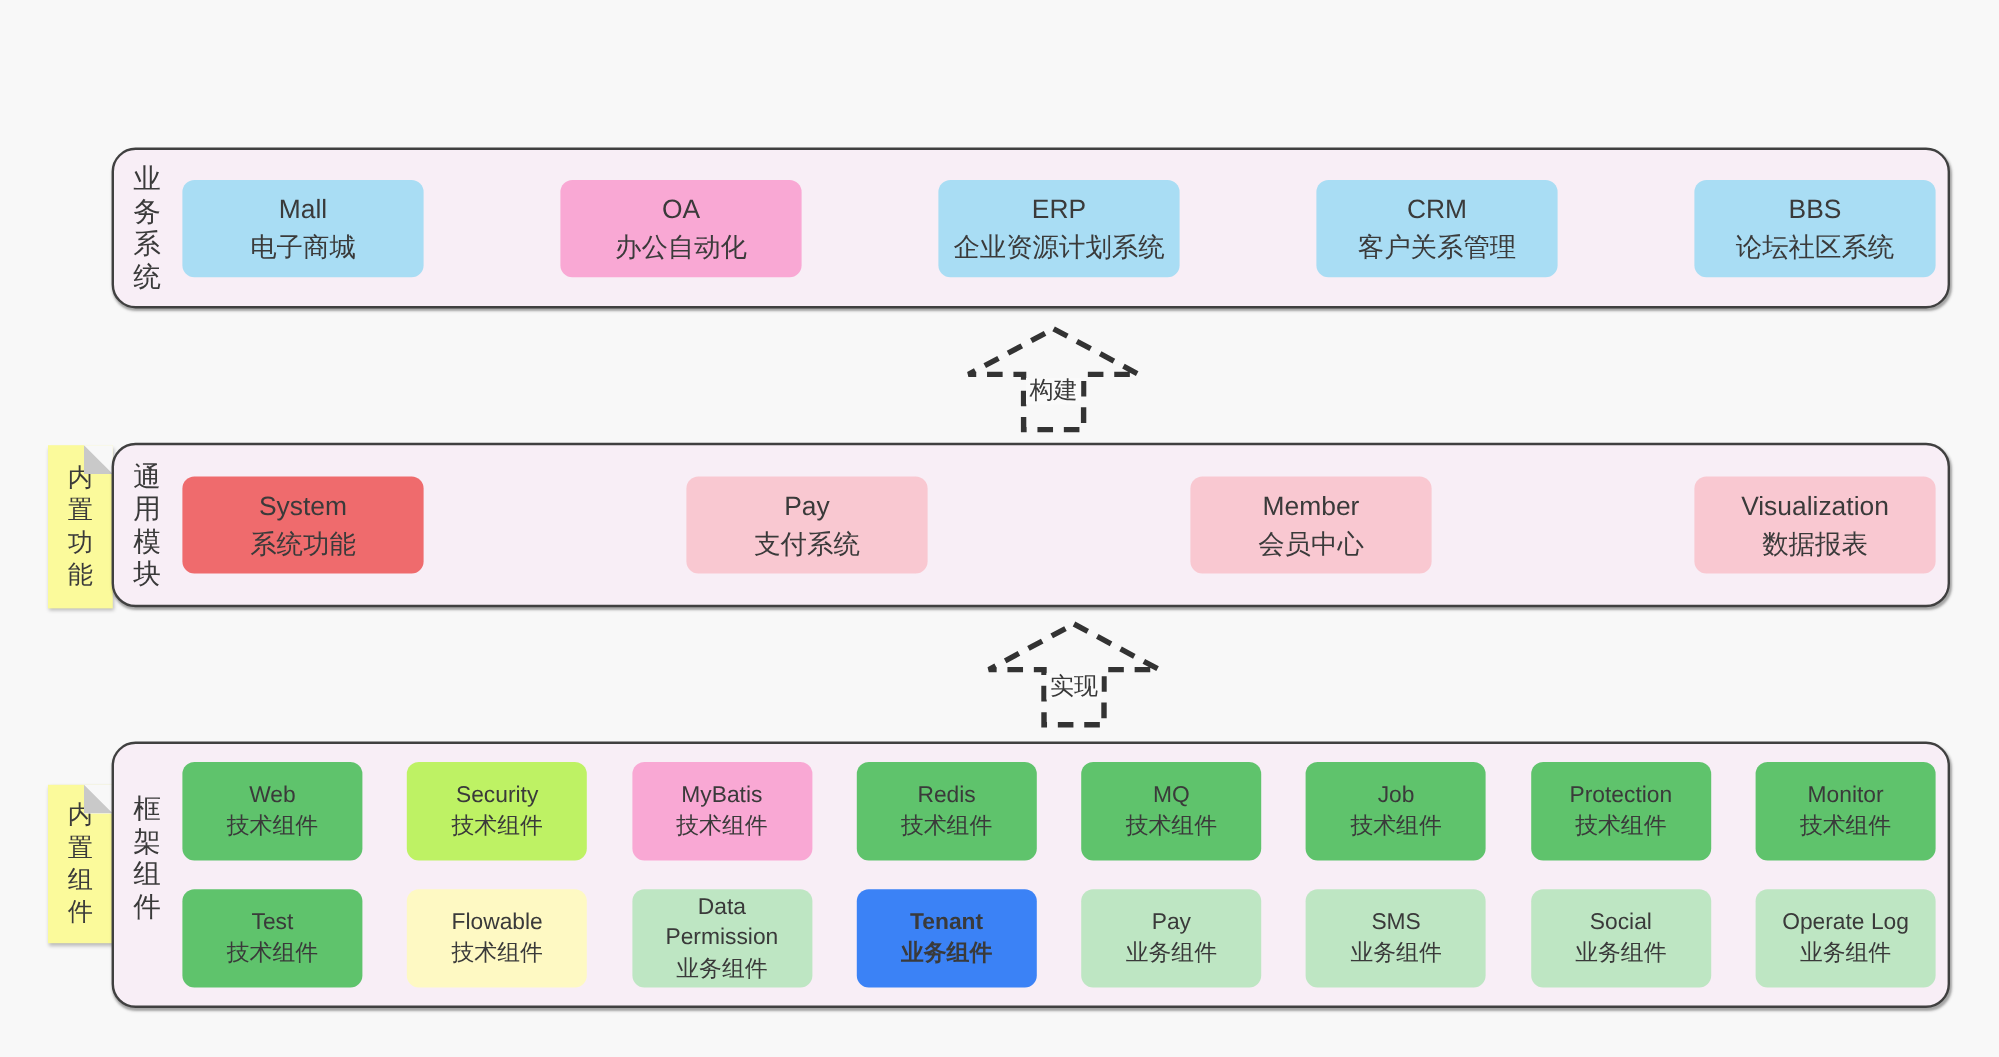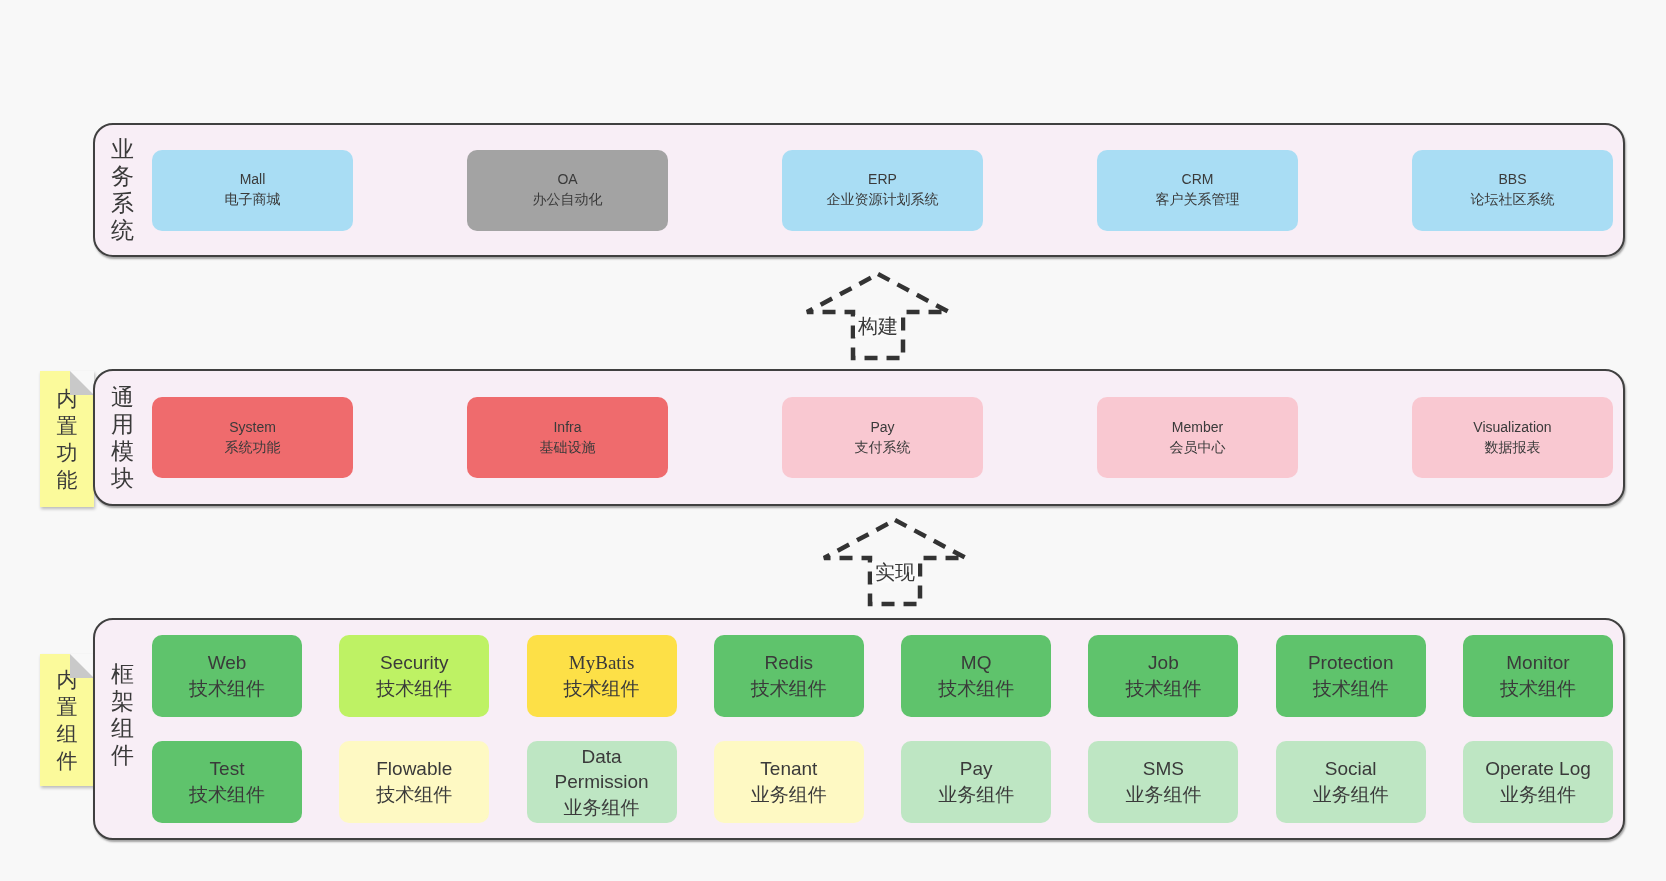--- a/index.html
+++ b/index.html
@@ -34,21 +34,21 @@
   .content { flex:1 1 auto; margin-left:10px; display:flex; justify-content:space-between; }
   #band3 .content { flex-direction:column; gap:24px; }
   .row { display:flex; justify-content:space-between; }
 
   
   .box {
     box-sizing:border-box; border-radius:10px;
     display:flex; flex-direction:column; justify-content:center; align-items:center;
     text-align:center; padding:0 10px;
   }
-  .b6 { width:201px; height:81px; font-size:14px; line-height:1.42; }
+  .b6 { width:201px; height:81px; font-size:22px; line-height:1.42; }
   .b8 { width:150px; height:82px; font-size:19px; line-height:1.35; }
 
   
   .note {
     position:absolute; left:40px; width:54px; box-sizing:border-box;
     background:#fbfa9b;
     box-shadow:1px 2px 3px rgba(0,0,0,0.25);
     display:flex; z-index:1;
   }
   #note1 { top:371px; height:136px; }
@@ -80,21 +80,21 @@
 </head>
 <body>
 
 <div class="band" id="band1">
   <div class="vlabel">业务系统</div>
   <div class="content">
     <div class="box b6" style="background: rgb(169, 221, 244);">
       <div>Mall</div>
       <div>电子商城</div>
     </div>
-    <div class="box b6" style="background: #a3a3a3;">
+    <div class="box b6" style="background: #f9a8d4;">
       <div>OA</div>
       <div>办公自动化</div>
     </div>
     <div class="box b6" style="background: rgb(169, 221, 244);">
       <div>ERP</div>
       <div>企业资源计划系统</div>
     </div>
     <div class="box b6" style="background: rgb(169, 221, 244);">
       <div>CRM</div>
       <div>客户关系管理</div>
@@ -118,24 +118,20 @@
   <div class="fold"></div>
   <div class="note-label">内置功能</div>
 </div>
 <div class="band" id="band2">
   <div class="vlabel">通用模块</div>
   <div class="content">
     <div class="box b6" style="background: rgb(239, 107, 109);">
       <div>System</div>
       <div>系统功能</div>
     </div>
-    <div class="box b6" style="background: rgb(239, 107, 109);">
-      <div>Infra</div>
-      <div>基础设施</div>
-    </div>
     <div class="box b6" style="background: rgb(249, 200, 209);">
       <div>Pay</div>
       <div>支付系统</div>
     </div>
     <div class="box b6" style="background: rgb(249, 200, 209);">
       <div>Member</div>
       <div>会员中心</div>
     </div>
     <div class="box b6" style="background: rgb(249, 200, 209);">
       <div>Visualization</div>
@@ -161,21 +157,21 @@
   <div class="content">
     <div class="row">
       <div class="box b8" style="background: rgb(95, 195, 108);">
         <div>Web</div>
         <div>技术组件</div>
       </div>
       <div class="box b8" style="background: #bef264;">
         <div>Security</div>
         <div>技术组件</div>
       </div>
-      <div class="box b8" style="background: #fde047; font-family: Liberation Serif, serif;">
+      <div class="box b8" style="background: #f9a8d4;">
         <div>MyBatis</div>
         <div>技术组件</div>
       </div>
       <div class="box b8" style="background: rgb(95, 195, 108);">
         <div>Redis</div>
         <div>技术组件</div>
       </div>
       <div class="box b8" style="background: rgb(95, 195, 108);">
         <div>MQ</div>
         <div>技术组件</div>
@@ -199,21 +195,21 @@
         <div>技术组件</div>
       </div>
       <div class="box b8" style="background: #fef9c3;">
         <div>Flowable</div>
         <div>技术组件</div>
       </div>
       <div class="box b8" style="background: rgb(190, 230, 195);">
         <div>Data Permission</div>
         <div>业务组件</div>
       </div>
-      <div class="box b8" style="background: #fef9c3;">
+      <div class="box b8" style="background: #3b82f6; font-weight: bold;">
         <div>Tenant</div>
         <div>业务组件</div>
       </div>
       <div class="box b8" style="background: rgb(190, 230, 195);">
         <div>Pay</div>
         <div>业务组件</div>
       </div>
       <div class="box b8" style="background: rgb(190, 230, 195);">
         <div>SMS</div>
         <div>业务组件</div>

